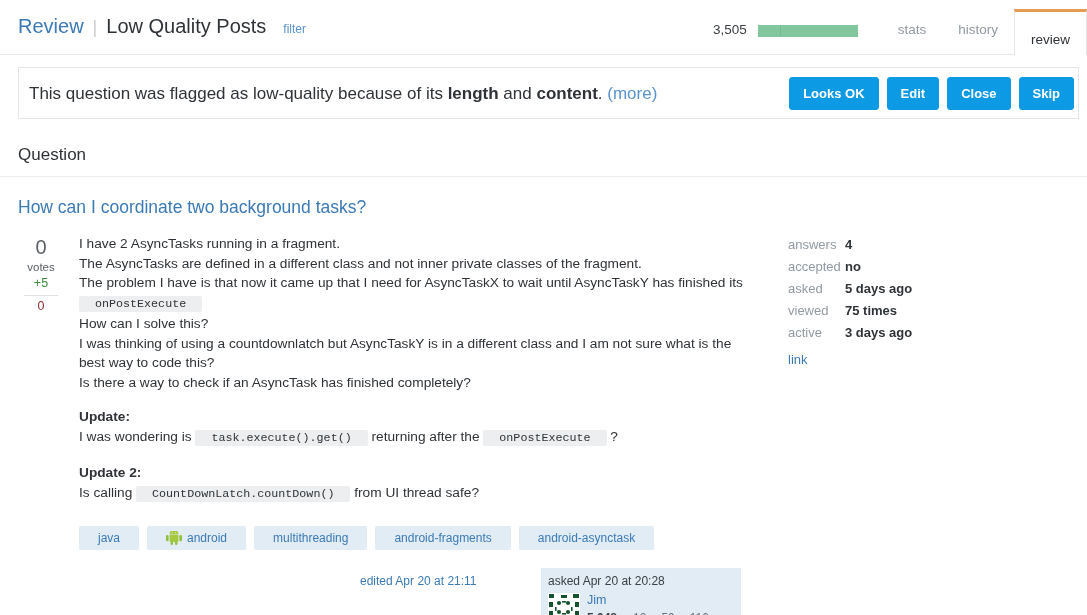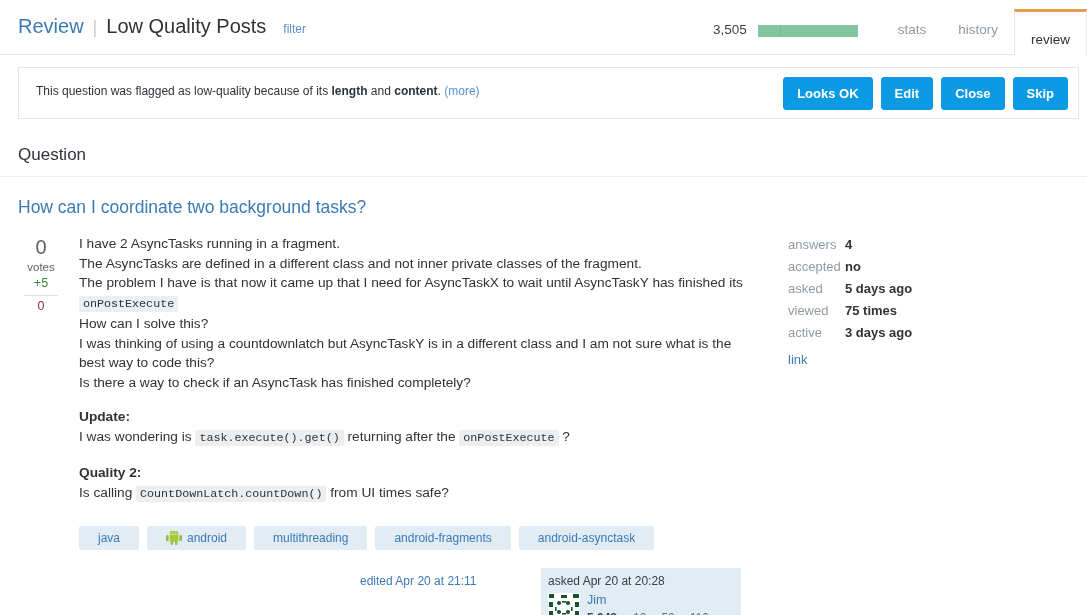--- a/index.html
+++ b/index.html
@@ -109,29 +109,29 @@
   
   .banner {
     position: relative;
     margin: 12px 8px 0 18px;
     border: 1px solid #e3e5e7;
     background: #ffffff;
     height: 52px;
   }
   .banner-text {
     position: absolute;
-    left: 17px; top: 16px;
-    font-size: 12px;
+    left: 10px; top: 16px;
+    font-size: 17px;
     color: #2f3337;
   }
   .banner-text b { font-weight: bold; }
   .more-link { color: #5a93cc; text-decoration: none; }
   .banner-actions {
     position: absolute;
-    right: 10px; top: 9px;
+    right: 4px; top: 9px;
     display: flex;
     gap: 8px;
   }
   .btn {
     background: #0d9ae5;
     color: #ffffff;
     border: 1px solid #0d9ae5;
     border-radius: 3px;
     font-size: 13px;
     font-weight: bold;
@@ -208,21 +208,21 @@
     font-size: 13.7px;
     line-height: 19.5px;
     color: #2f3337;
   }
   .post-text p { margin: 0; }
   .post-text .para-gap { height: 15px; }
   code {
     font-family: "Liberation Mono", monospace;
     font-size: 11.7px;
     background: #eceeef;
-    padding: 1px 4px;
+    padding: 1px 16px;
     border-radius: 2px;
     color: #2f3337;
   }
   .upd-head {
     font-weight: bold;
     font-size: 13.7px;
   }
 
   
   .stats {
@@ -405,22 +405,22 @@
     <p><span>The problem I have is that now it came up that I need for AsyncTaskX to wait until AsyncTaskY has finished its </span><code>onPostExecute</code></p>
     <p>How can I solve this?</p>
     <p>I was thinking of using a countdownlatch but AsyncTaskY is in a different class and I am not sure what is the best way to code this?</p>
     <p>Is there a way to check if an AsyncTask has finished completely?</p>
 
     <div class="para-gap"></div>
     <p class="upd-head">Update:</p>
     <p><span>I was wondering is </span><code>task.execute().get()</code><span> returning after the </span><code>onPostExecute</code><span> ?</span></p>
 
     <div class="para-gap"></div>
-    <p class="upd-head">Quality 2:</p>
-    <p><span>Is calling </span><code>CountDownLatch.countDown()</code><span> from UI times safe?</span></p>
+    <p class="upd-head">Update 2:</p>
+    <p><span>Is calling </span><code>CountDownLatch.countDown()</code><span> from UI thread safe?</span></p>
   </div>
 
   <div class="stats">
     <div class="stat-row">
       <span class="stat-key">answers</span>
       <span class="stat-val">4</span>
     </div>
     <div class="stat-row">
       <span class="stat-key">accepted</span>
       <span class="stat-val">no</span>

